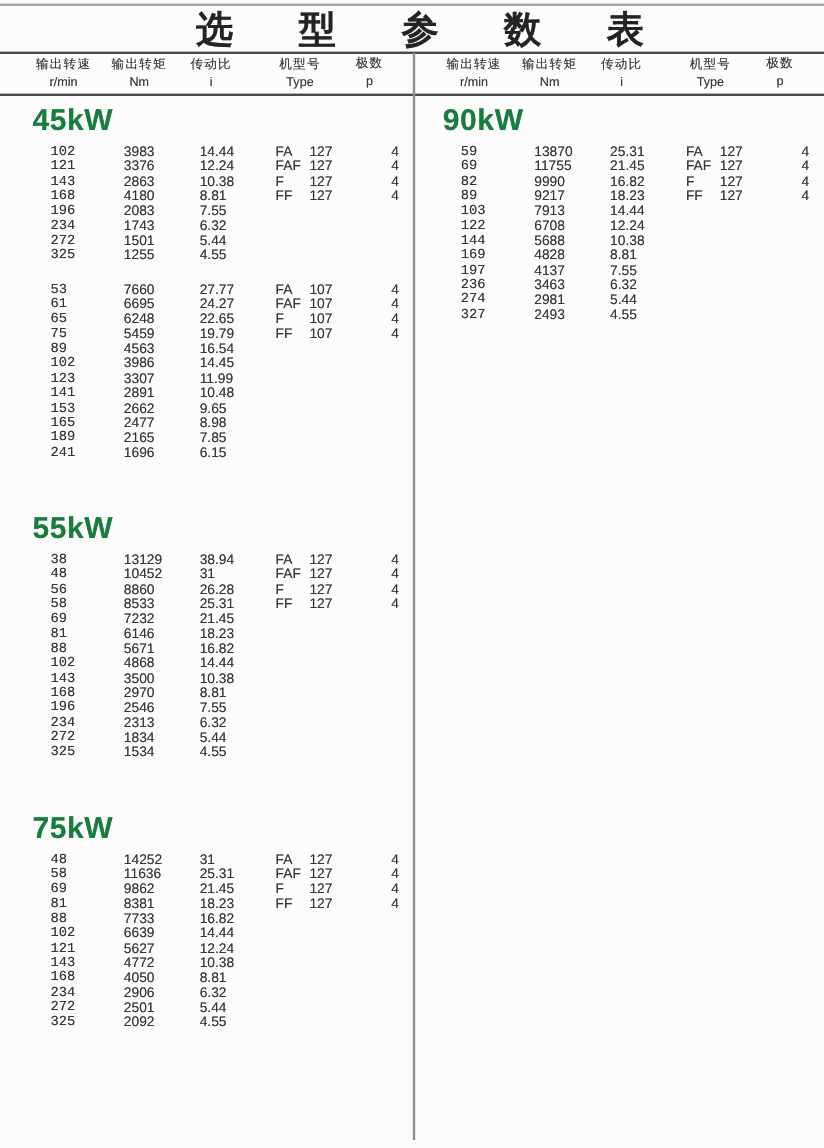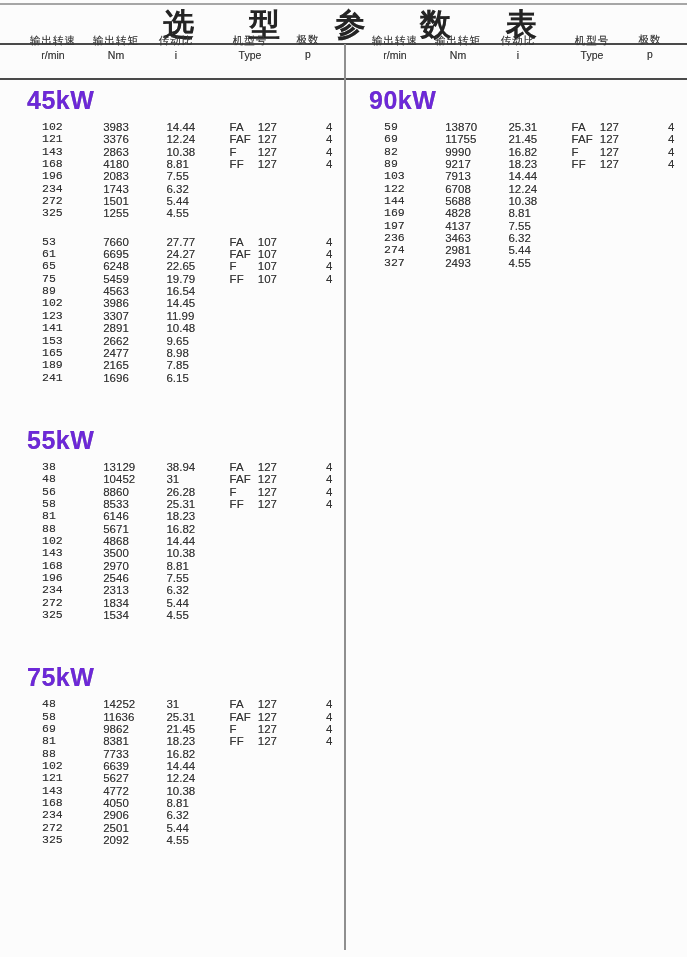--- a/index.html
+++ b/index.html
@@ -30,37 +30,37 @@
     letter-spacing: 23px;
     padding-left: 36px;
     color: #242424;
     white-space: nowrap;
   }
 
   .half { position: absolute; top: 0; width: 345px; height: 957px; }
   .half.left  { left: 0; }
   .half.right { left: 342px; }
 
-  .col-headers { position: absolute; top: 33px; left: 0; width: 345px; height: 30px; }
+  .col-headers { position: absolute; top: 47px; left: 0; width: 345px; height: 30px; }
   .hcell { position: absolute; width: 84px; text-align: center; font-size: 10.5px; color: #3a3a3a; }
   .hcell:nth-of-type(1) { left: 11px;  }
   .hcell:nth-of-type(2) { left: 74px;  }
   .hcell:nth-of-type(3) { left: 134px; }
   .hcell:nth-of-type(4) { left: 208px; }
   .hcell:nth-of-type(5) { left: 266px; font-family: Liberation Mono, monospace; }
   .hcell .zh { display: block; line-height: 15px; letter-spacing: 1px; }
   .hcell .en { display: block; line-height: 14px; }
 
   .sections { position: absolute; top: 86px; left: 0; width: 345px; }
   .section + .section { margin-top: 42px; }
   .section-title {
     font-size: 25px;
     font-weight: 700;
     margin: 0 0 6px 27px;
-    color: #6d28d9;
+    color: #15803d;
     letter-spacing: 0.5px;
   }
   .block + .block { margin-top: 16px; }
 
   .row { height: 12.35px; line-height: 12.35px; font-size: 11.5px; white-space: nowrap; color: #343434; }
   .c { display: inline-block; vertical-align: top; }
   .c.speed  { margin-left: 42px; width: 58px; font-family: Liberation Mono, monospace; }
   .c.torque { width: 60px; }
   .c.ratio  { width: 60px; }
   .c.typeL  { width: 25px; }
@@ -339,20 +339,28 @@
 
                     <div class="row">
                       <span class="c speed">58</span>
                       <span class="c torque">8533</span>
                       <span class="c ratio">25.31</span>
                       <span class="c typeL">FF</span>
                       <span class="c typeS">127</span>
                       <span class="c poles">4</span>
                     </div>
 
+                    <div class="row">
+                      <span class="c speed">69</span>
+                      <span class="c torque">7232</span>
+                      <span class="c ratio">21.45</span>
+                      <span class="c typeL"></span>
+                      <span class="c typeS"></span>
+                      <span class="c poles"></span>
+                    </div>
 
                     <div class="row">
                       <span class="c speed">81</span>
                       <span class="c torque">6146</span>
                       <span class="c ratio">18.23</span>
                       <span class="c typeL"></span>
                       <span class="c typeS"></span>
                       <span class="c poles"></span>
                     </div>
 

